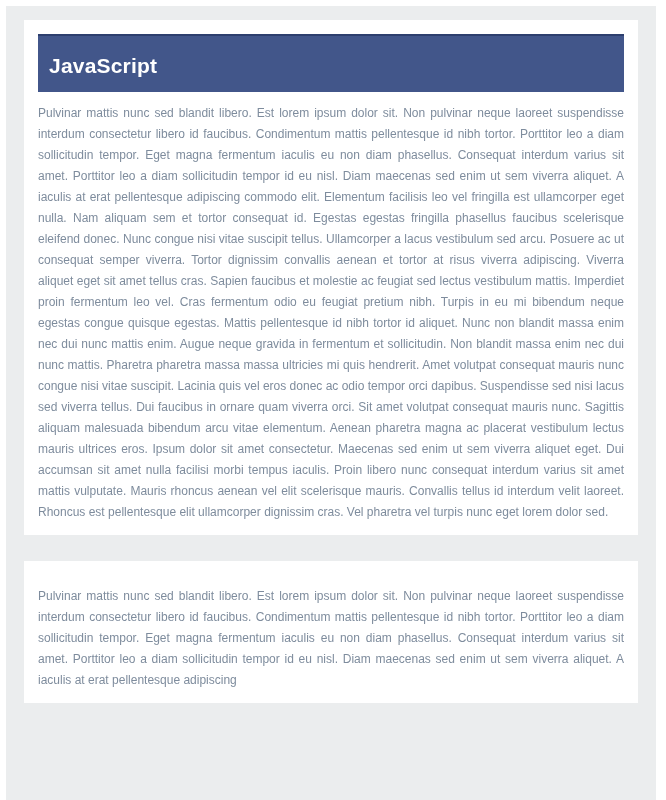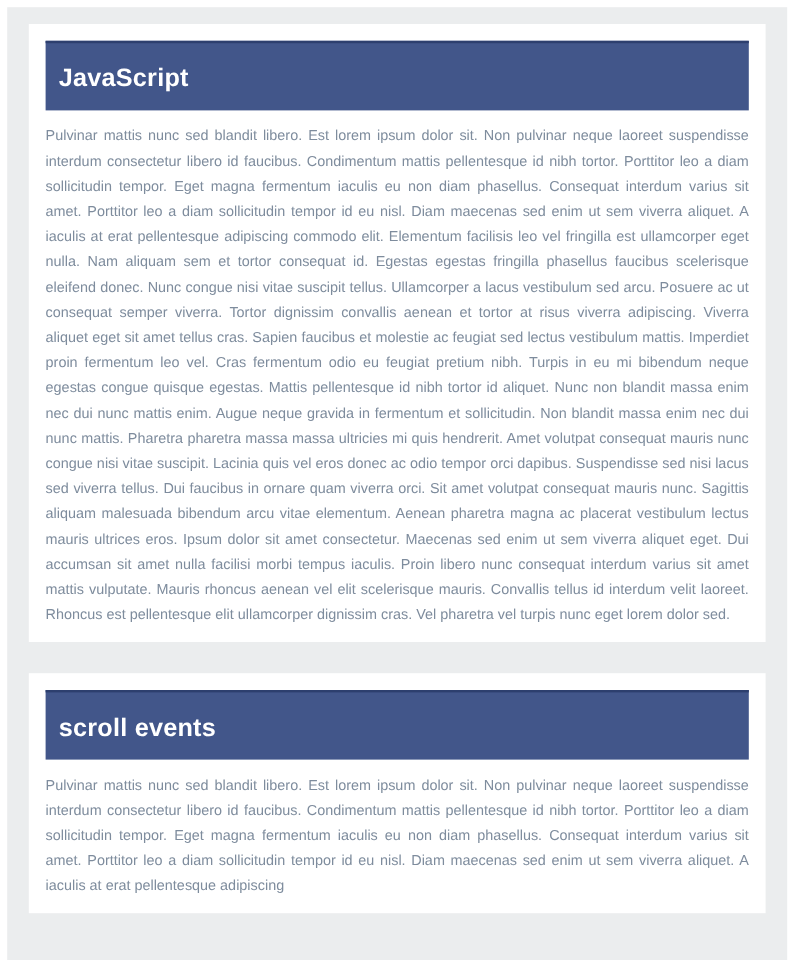--- a/index.html
+++ b/index.html
@@ -52,19 +52,16 @@
 <div class="panel">
 
   <section class="card">
     <header class="card-header">
       <h1 class="card-title">JavaScript</h1>
     </header>
     <p class="card-body">Pulvinar mattis nunc sed blandit libero. Est lorem ipsum dolor sit. Non pulvinar neque laoreet suspendisse interdum consectetur libero id faucibus. Condimentum mattis pellentesque id nibh tortor. Porttitor leo a diam sollicitudin tempor. Eget magna fermentum iaculis eu non diam phasellus. Consequat interdum varius sit amet. Porttitor leo a diam sollicitudin tempor id eu nisl. Diam maecenas sed enim ut sem viverra aliquet. A iaculis at erat pellentesque adipiscing commodo elit. Elementum facilisis leo vel fringilla est ullamcorper eget nulla. Nam aliquam sem et tortor consequat id. Egestas egestas fringilla phasellus faucibus scelerisque eleifend donec. Nunc congue nisi vitae suscipit tellus. Ullamcorper a lacus vestibulum sed arcu. Posuere ac ut consequat semper viverra. Tortor dignissim convallis aenean et tortor at risus viverra adipiscing. Viverra aliquet eget sit amet tellus cras. Sapien faucibus et molestie ac feugiat sed lectus vestibulum mattis. Imperdiet proin fermentum leo vel. Cras fermentum odio eu feugiat pretium nibh. Turpis in eu mi bibendum neque egestas congue quisque egestas. Mattis pellentesque id nibh tortor id aliquet. Nunc non blandit massa enim nec dui nunc mattis enim. Augue neque gravida in fermentum et sollicitudin. Non blandit massa enim nec dui nunc mattis. Pharetra pharetra massa massa ultricies mi quis hendrerit. Amet volutpat consequat mauris nunc congue nisi vitae suscipit. Lacinia quis vel eros donec ac odio tempor orci dapibus. Suspendisse sed nisi lacus sed viverra tellus. Dui faucibus in ornare quam viverra orci. Sit amet volutpat consequat mauris nunc. Sagittis aliquam malesuada bibendum arcu vitae elementum. Aenean pharetra magna ac placerat vestibulum lectus mauris ultrices eros. Ipsum dolor sit amet consectetur. Maecenas sed enim ut sem viverra aliquet eget. Dui accumsan sit amet nulla facilisi morbi tempus iaculis. Proin libero nunc consequat interdum varius sit amet mattis vulputate. Mauris rhoncus aenean vel elit scelerisque mauris. Convallis tellus id interdum velit laoreet. Rhoncus est pellentesque elit ullamcorper dignissim cras. Vel pharetra vel turpis nunc eget lorem dolor sed.</p>
   </section>
 
   <section class="card">
-    <header class="card-header">
-      <h1 class="card-title">scroll events</h1>
-    </header>
     <p class="card-body">Pulvinar mattis nunc sed blandit libero. Est lorem ipsum dolor sit. Non pulvinar neque laoreet suspendisse interdum consectetur libero id faucibus. Condimentum mattis pellentesque id nibh tortor. Porttitor leo a diam sollicitudin tempor. Eget magna fermentum iaculis eu non diam phasellus. Consequat interdum varius sit amet. Porttitor leo a diam sollicitudin tempor id eu nisl. Diam maecenas sed enim ut sem viverra aliquet. A iaculis at erat pellentesque adipiscing</p>
   </section>
 
 </div>
 
 </body></html>

